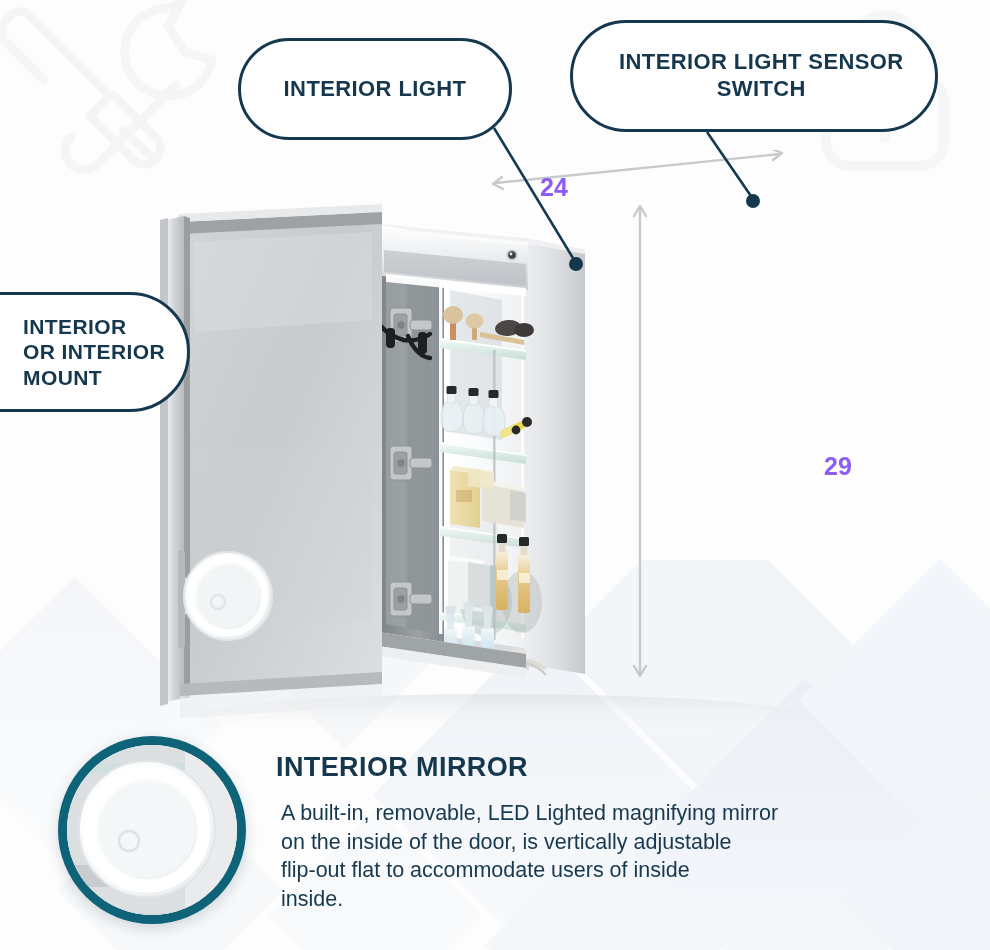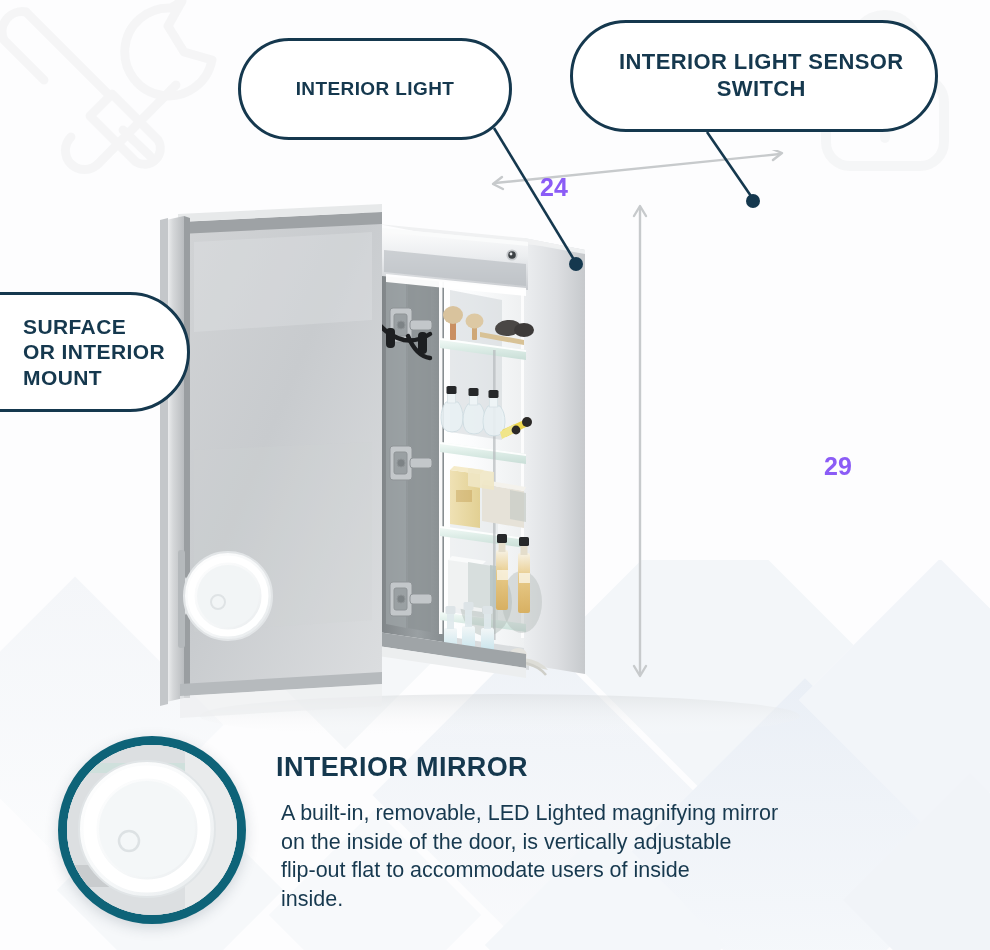--- a/index.html
+++ b/index.html
@@ -30,21 +30,21 @@
     box-sizing:border-box;
     z-index:30;
   }
   .pill-text{
     color:#15384e;
     font-weight:bold;
     letter-spacing:.4px;
     line-height:1.22;
   }
   #pill-interior-light{left:238px;top:38px;width:274px;height:102px;justify-content:center;}
-  #pill-interior-light .pill-text{font-size:19px;text-align:center;}
+  #pill-interior-light .pill-text{font-size:22px;text-align:center;}
 
   #pill-sensor{left:570px;top:20px;width:368px;height:112px;padding-left:46px;padding-right:26px;}
   #pill-sensor .pill-text{font-size:22px;text-align:center;}
 
   #pill-mount{left:-120px;top:292px;width:310px;height:120px;padding-left:140px;padding-right:18px;}
   #pill-mount .pill-text{font-size:21px;text-align:left;}
 
   
   .leaders{position:absolute;left:0;top:0;width:990px;height:950px;z-index:25;pointer-events:none;}
 
@@ -443,21 +443,21 @@
 
   <div class="pill" id="pill-sensor">
     <div class="pill-text">
       <div>INTERIOR LIGHT SENSOR</div>
       <div>SWITCH</div>
     </div>
   </div>
 
   <div class="pill" id="pill-mount">
     <div class="pill-text">
-      <div>SURFACE</div>
+      <div>INTERIOR</div>
       <div>OR INTERIOR</div>
       <div>MOUNT</div>
     </div>
   </div>
 
   <div id="mag-detail">
     <svg viewBox="0 0 170 170" width="170" height="170">
       <defs>
         <linearGradient id="dBg" x1="0" y1="0" x2="1" y2="1">
           <stop offset="0%" stop-color="#e3e5e7"></stop>

